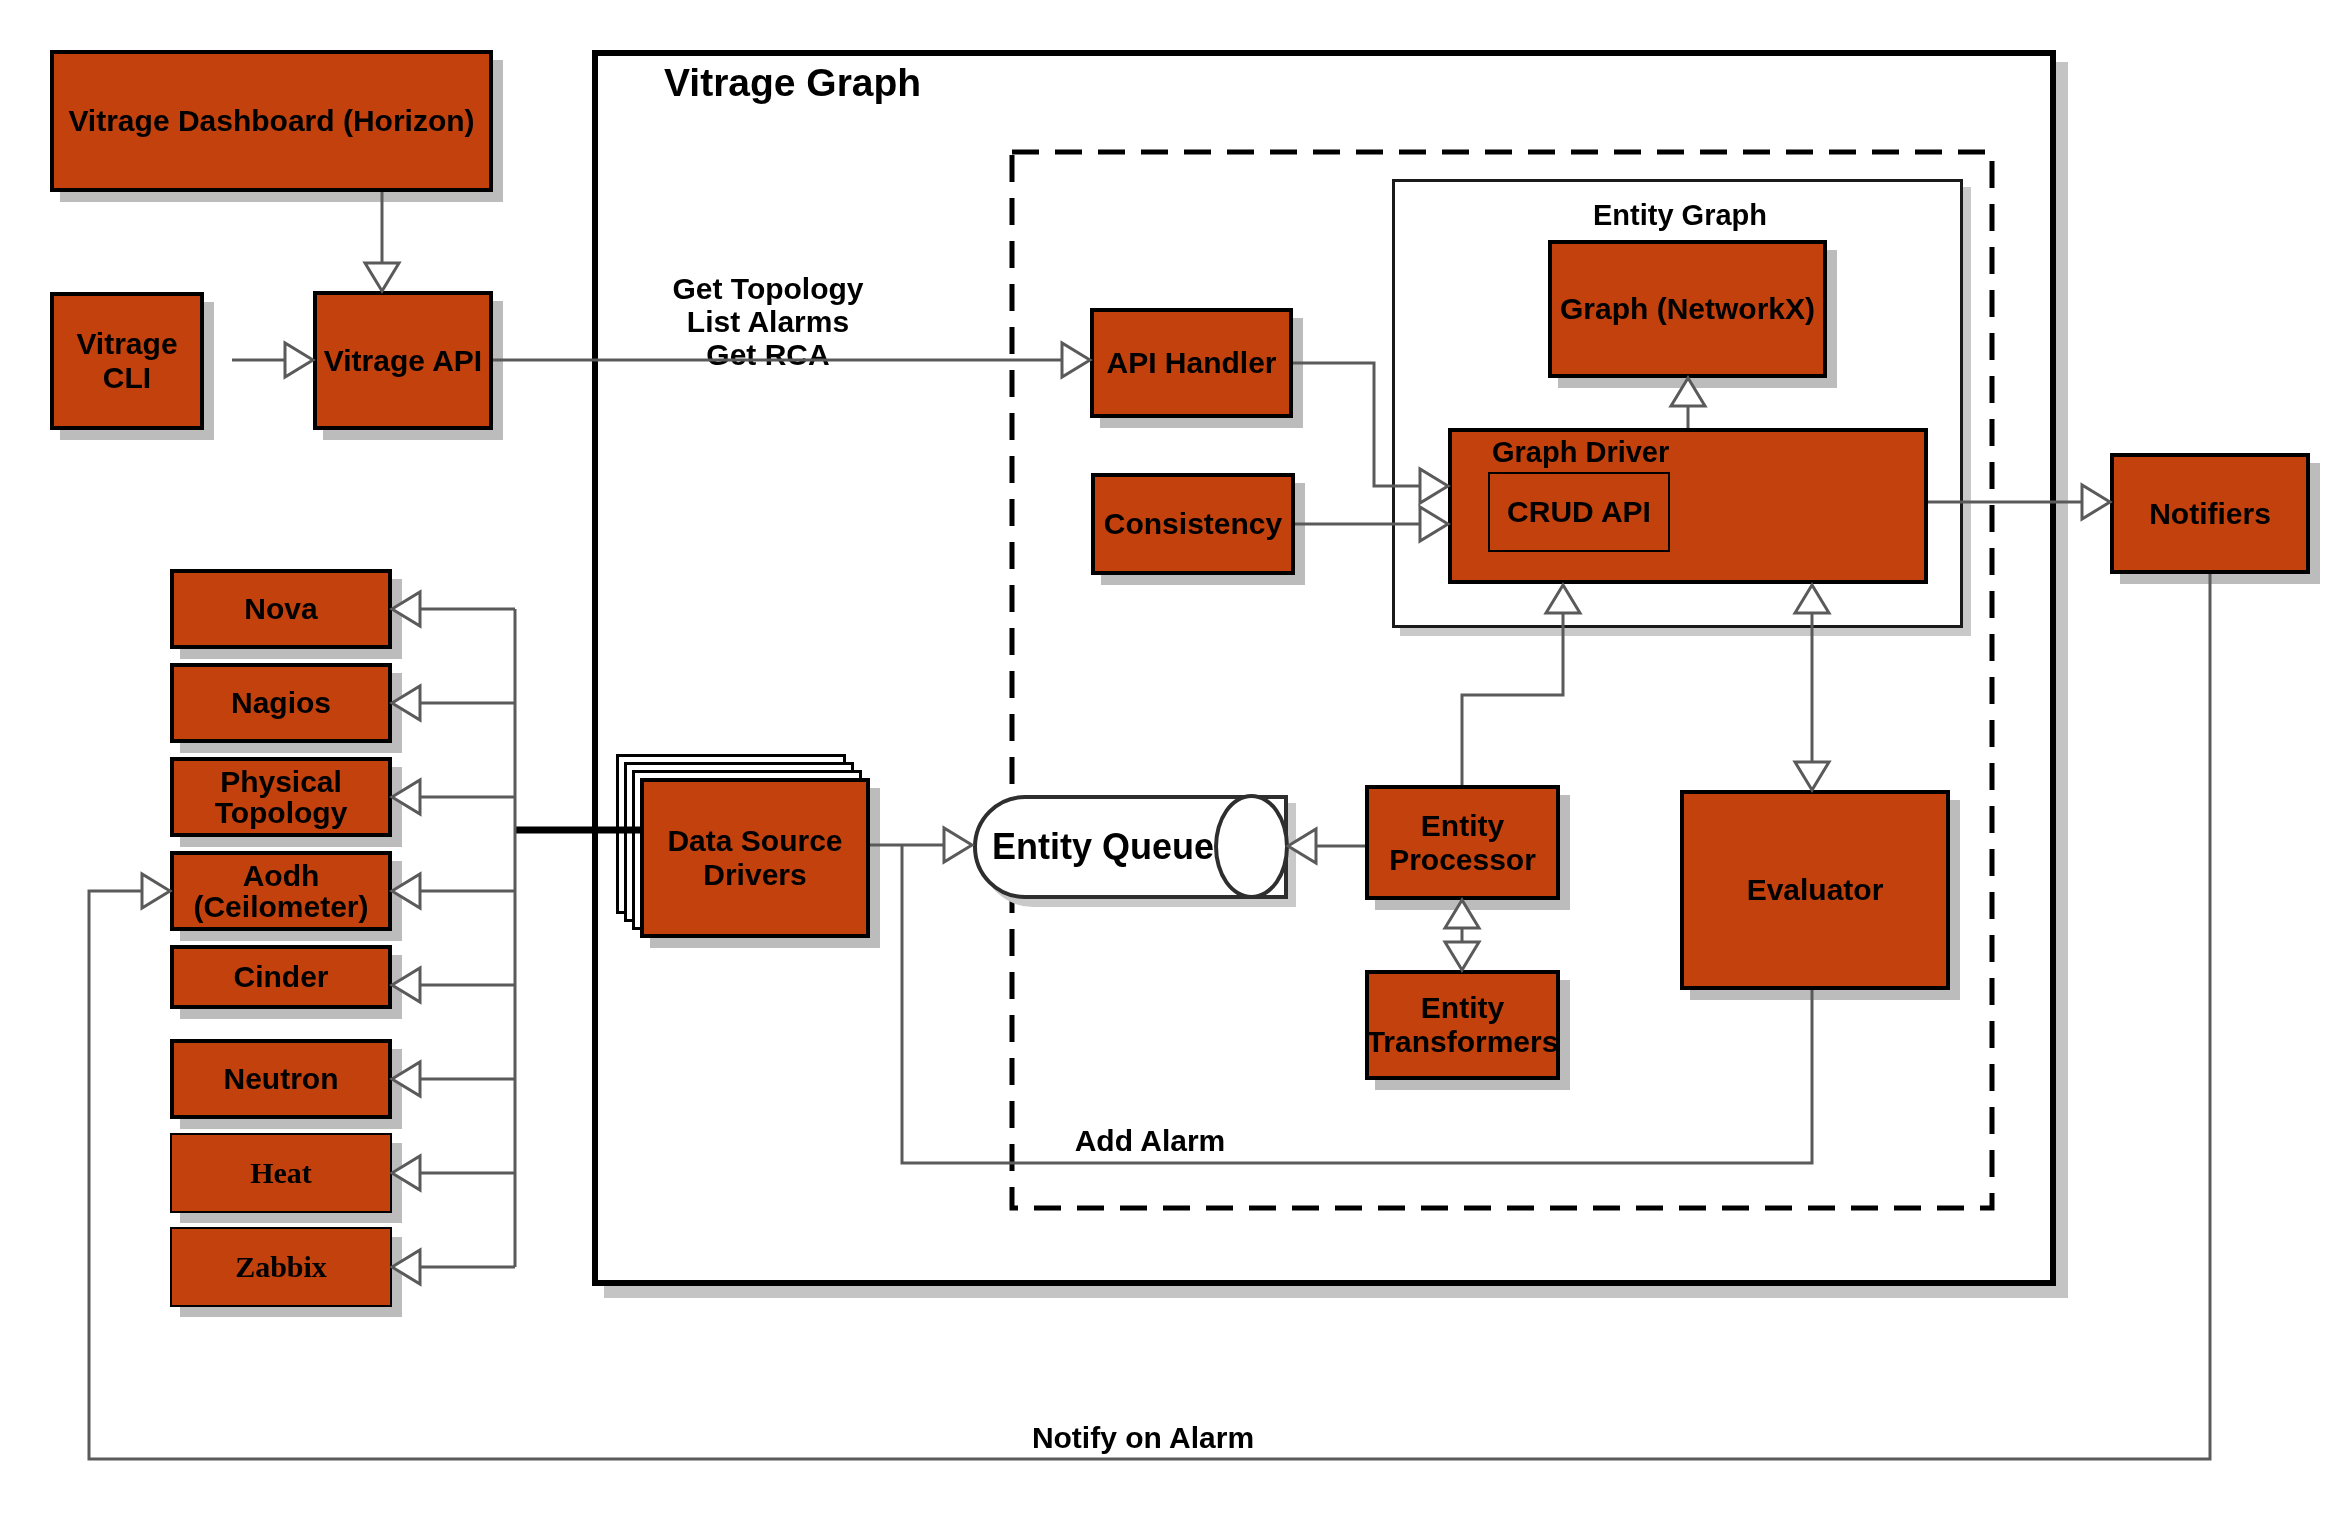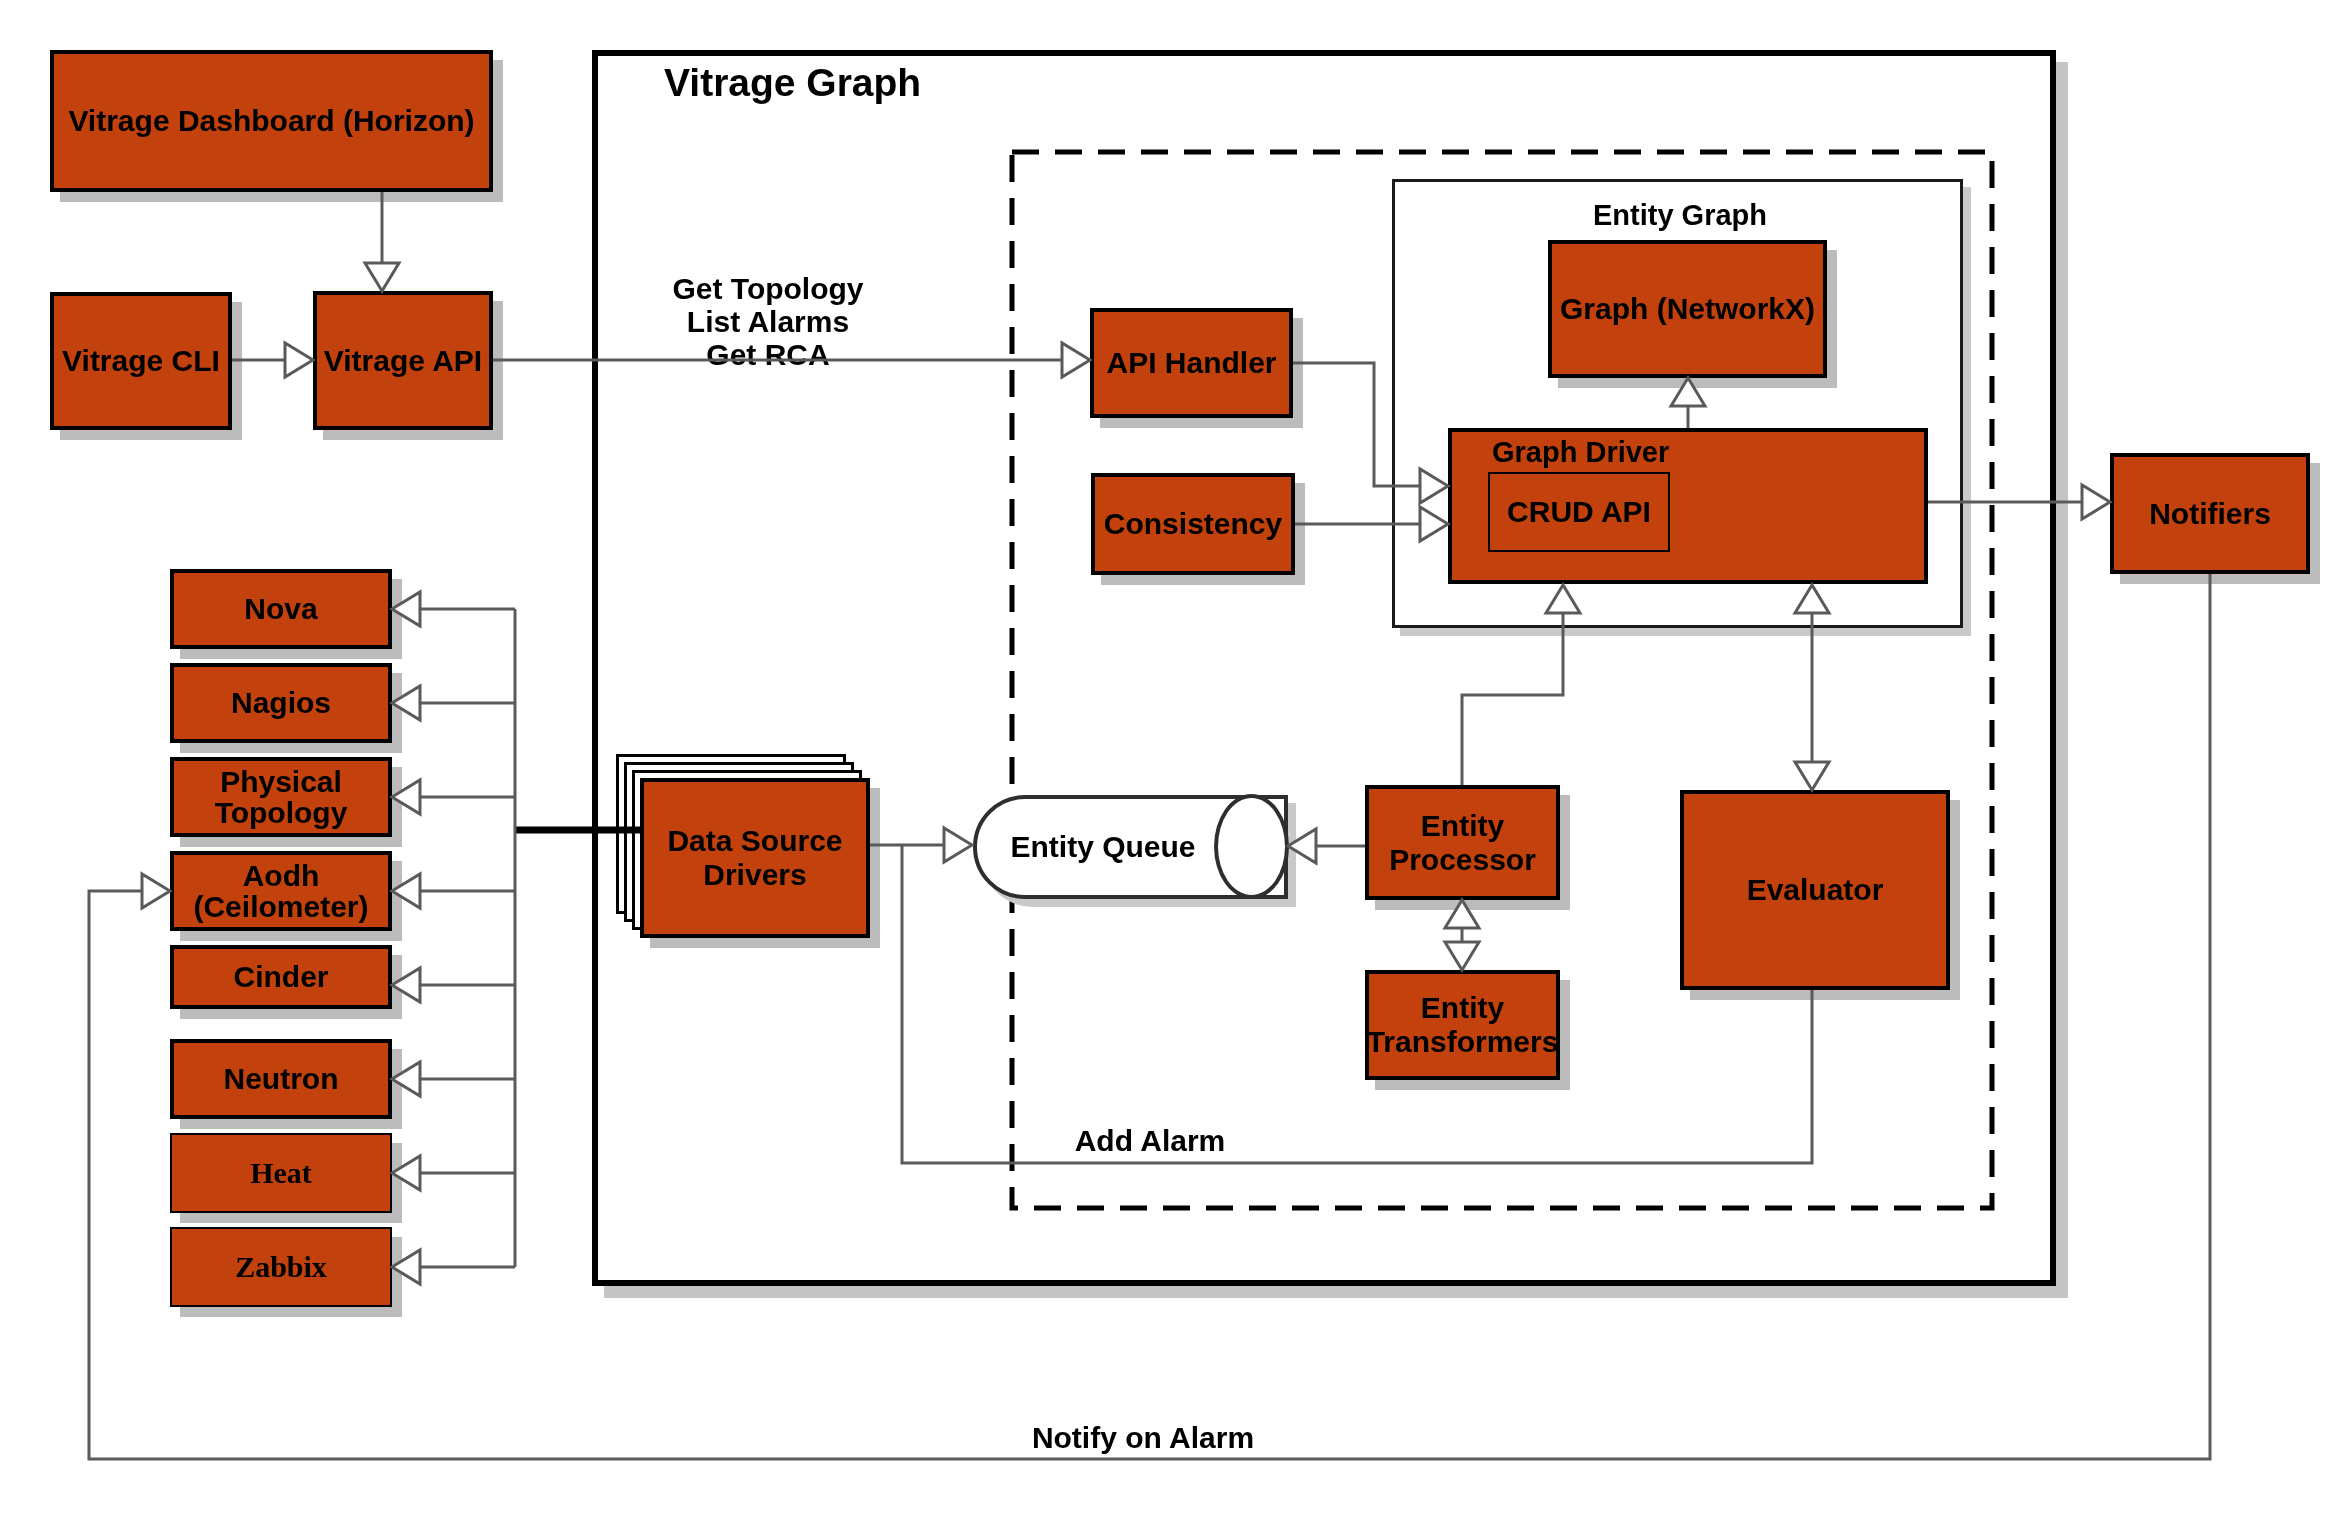--- a/index.html
+++ b/index.html
@@ -14,21 +14,21 @@
   .floatlabel{position:absolute;font-weight:bold;font-size:30px;line-height:33px;
               white-space:pre-line;text-align:center;}
   .leftlabel{text-align:left;}
   #outer-graph-box{position:absolute;left:592px;top:50px;width:1464px;height:1236px;
                    border:6px solid #000;background:transparent;box-shadow:12px 12px 0 #c4c4c4;box-sizing:border-box;}
   #entity-graph-box{position:absolute;left:1392px;top:179px;width:571px;height:449px;
                     border:3px solid #1a1a1a;background:#fff;box-shadow:8px 8px 0 #c9c9c9;box-sizing:border-box;}
   .stackcard{position:absolute;width:230px;height:160px;background:#fff;border:3px solid #000;box-sizing:border-box;}
   #queue-body{position:absolute;left:973px;top:795px;width:315px;height:104px;background:#fff;
               border:4px solid #2e2e2e;border-radius:52px 0 0 52px;box-sizing:border-box;
-              display:flex;align-items:center;justify-content:center;font-weight:bold;font-size:30px;
+              display:flex;align-items:center;justify-content:center;font-weight:bold;font-size:36px;
               padding-right:55px;box-shadow:8px 8px 0 #c9c9c9;}
   #queue-cap{position:absolute;left:1214px;top:794px;width:75px;height:105px;background:#fff;
              border:4px solid #2e2e2e;border-radius:50%;box-sizing:border-box;}
   svg{position:absolute;left:0;top:0;pointer-events:none;}
   .conn{stroke:#5a5a5a;stroke-width:3;fill:none;}
   .thick{stroke:#000;stroke-width:7;}
   .tri{fill:#fff;stroke:#5a5a5a;stroke-width:3;}
 </style>
 </head>
 <body>
@@ -46,21 +46,21 @@
   <div id="entity-graph-box">
     <div class="floatlabel" style="left:135px;top:17px;width:300px;font-size:29px;">Entity Graph</div>
   </div>
 
   <div class="box noshadow" style="left:1448px;top:428px;width:480px;height:156px;justify-content:flex-start;align-items:flex-start;">
     <span class="floatlabel leftlabel" style="left:40px;top:4px;font-size:29px;">Graph Driver</span>
   </div>
   <div class="box thin noshadow" style="left:1488px;top:472px;width:182px;height:80px;">CRUD API</div>
 
   <div class="box" style="left:50px;top:50px;width:443px;height:142px;">Vitrage Dashboard (Horizon)</div>
-  <div class="box" style="left:50px;top:292px;width:182px;height:138px;">Vitrage CLI</div>
+  <div class="box" style="left:50px;top:292px;width:154px;height:138px;">Vitrage CLI</div>
   <div class="box" style="left:313px;top:291px;width:180px;height:139px;">Vitrage API</div>
 
   <div class="box" style="left:1090px;top:308px;width:203px;height:110px;">API Handler</div>
   <div class="box" style="left:1091px;top:473px;width:204px;height:102px;">Consistency</div>
   <div class="box" style="left:1548px;top:240px;width:279px;height:138px;">Graph (NetworkX)</div>
 
   <div class="stackcard thin" style="left:616px;top:754px;"></div>
   <div class="stackcard thin" style="left:624px;top:762px;"></div>
   <div class="stackcard thin" style="left:632px;top:770px;"></div>
   <div class="box" style="left:640px;top:778px;width:230px;height:160px;">Data Source

